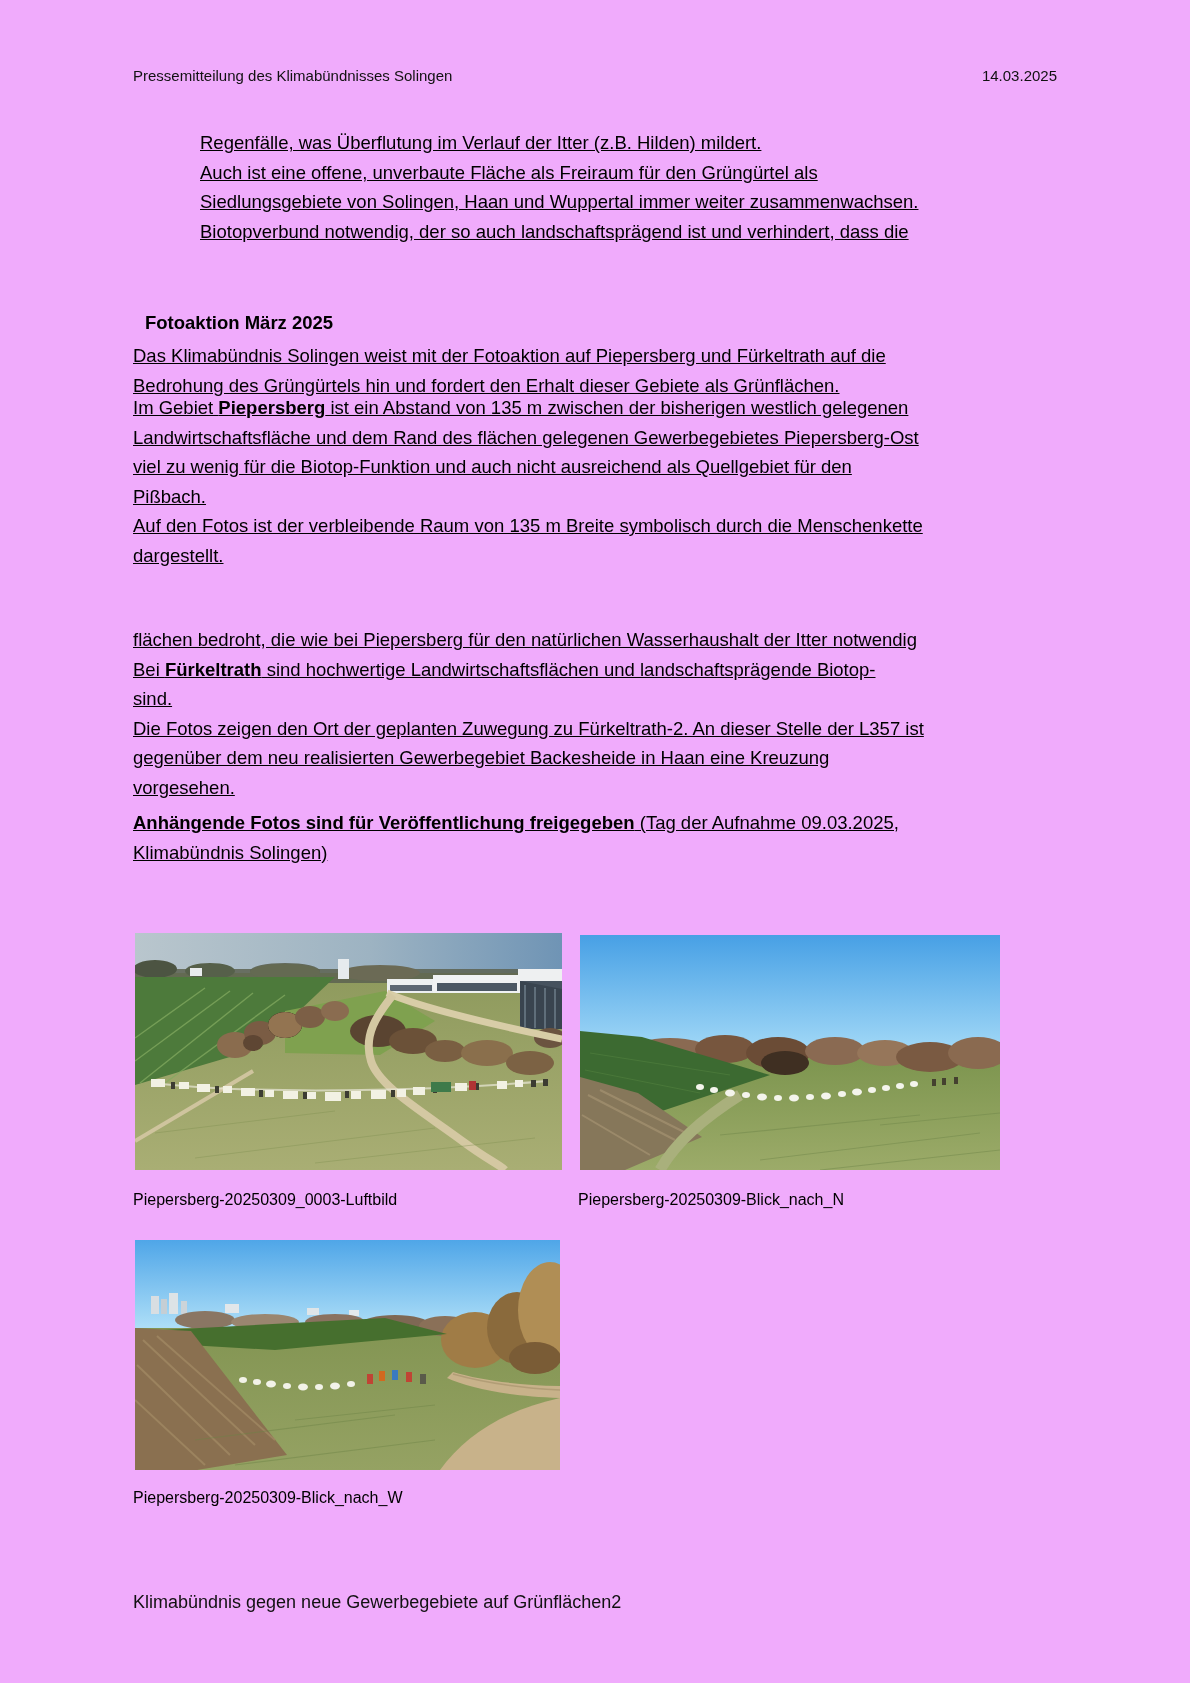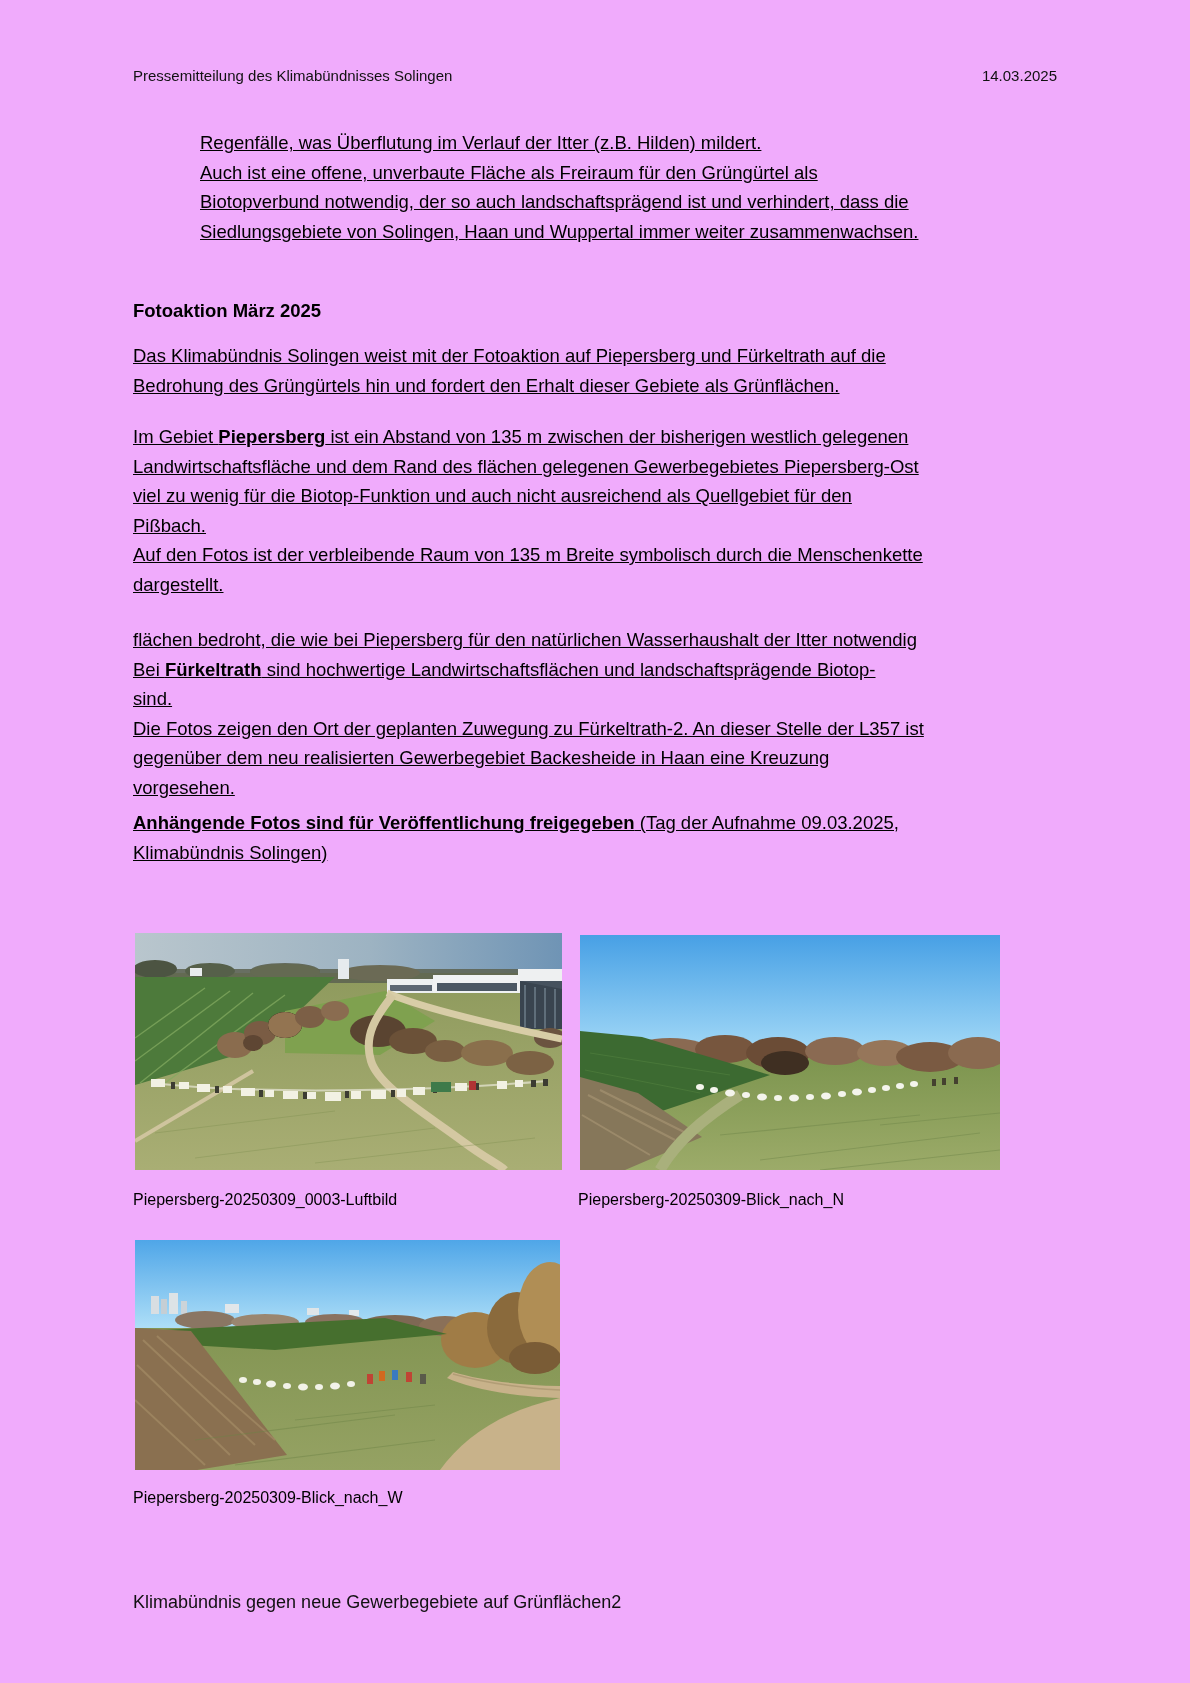--- a/index.html
+++ b/index.html
@@ -20,52 +20,52 @@
   .ftr{
     position:absolute;left:133px;right:133px;top:1592px;
     display:flex;justify-content:flex-start;
     font-size:18px;line-height:20px;color:#111;
   }
   .block{position:absolute;left:133px;font-size:18.5px;line-height:29.5px;text-decoration:underline;}
   .block.indent{left:200px;}
   .line{white-space:nowrap;}
   .b{font-weight:bold;}
   .heading{
-    position:absolute;left:133px;top:299px;margin:0;
+    position:absolute;left:133px;top:299px;margin:12px;
     font-size:18.5px;font-weight:bold;line-height:24px;
   }
   .caption{position:absolute;font-size:16px;line-height:24px;white-space:nowrap;}
   .photo{position:absolute;display:block;}
   .photo svg{display:block;}
 </style>
 </head>
 <body>
 
 <div class="page">
 
   <div class="hdr">
     <span>Pressemitteilung des Klimabündnisses Solingen</span>
     <span>14.03.2025</span>
   </div>
 
   <div class="block indent" style="top:128px">
     <div class="line">Regenfälle, was Überflutung im Verlauf der Itter (z.B. Hilden) mildert.</div>
     <div class="line">Auch ist eine offene, unverbaute Fläche als Freiraum für den Grüngürtel als</div>
+    <div class="line">Siedlungsgebiete von Solingen, Haan und Wuppertal immer weiter zusammenwachsen.</div>
     <div class="line">Biotopverbund notwendig, der so auch landschaftsprägend ist und verhindert, dass die</div>
-    <div class="line">Siedlungsgebiete von Solingen, Haan und Wuppertal immer weiter zusammenwachsen.</div>
   </div>
 
   <h2 class="heading">Fotoaktion März 2025</h2>
 
   <div class="block" style="top:341px">
     <div class="line">Das Klimabündnis Solingen weist mit der Fotoaktion auf Piepersberg und Fürkeltrath auf die</div>
     <div class="line">Bedrohung des Grüngürtels hin und fordert den Erhalt dieser Gebiete als Grünflächen.</div>
   </div>
 
-  <div class="block" style="top:422px">
+  <div class="block" style="top:393px">
     <div class="line"><span>Im Gebiet </span><span class="b">Piepersberg</span><span> ist ein Abstand von 135 m zwischen der bisherigen westlich gelegenen</span></div>
     <div class="line">Landwirtschaftsfläche und dem Rand des flächen gelegenen Gewerbegebietes Piepersberg-Ost</div>
     <div class="line">viel zu wenig für die Biotop-Funktion und auch nicht ausreichend als Quellgebiet für den</div>
     <div class="line">Pißbach.</div>
     <div class="line">Auf den Fotos ist der verbleibende Raum von 135 m Breite symbolisch durch die Menschenkette</div>
     <div class="line">dargestellt.</div>
   </div>
 
   <div class="block" style="top:625px">
     <div class="line">flächen bedroht, die wie bei Piepersberg für den natürlichen Wasserhaushalt der Itter notwendig</div>

